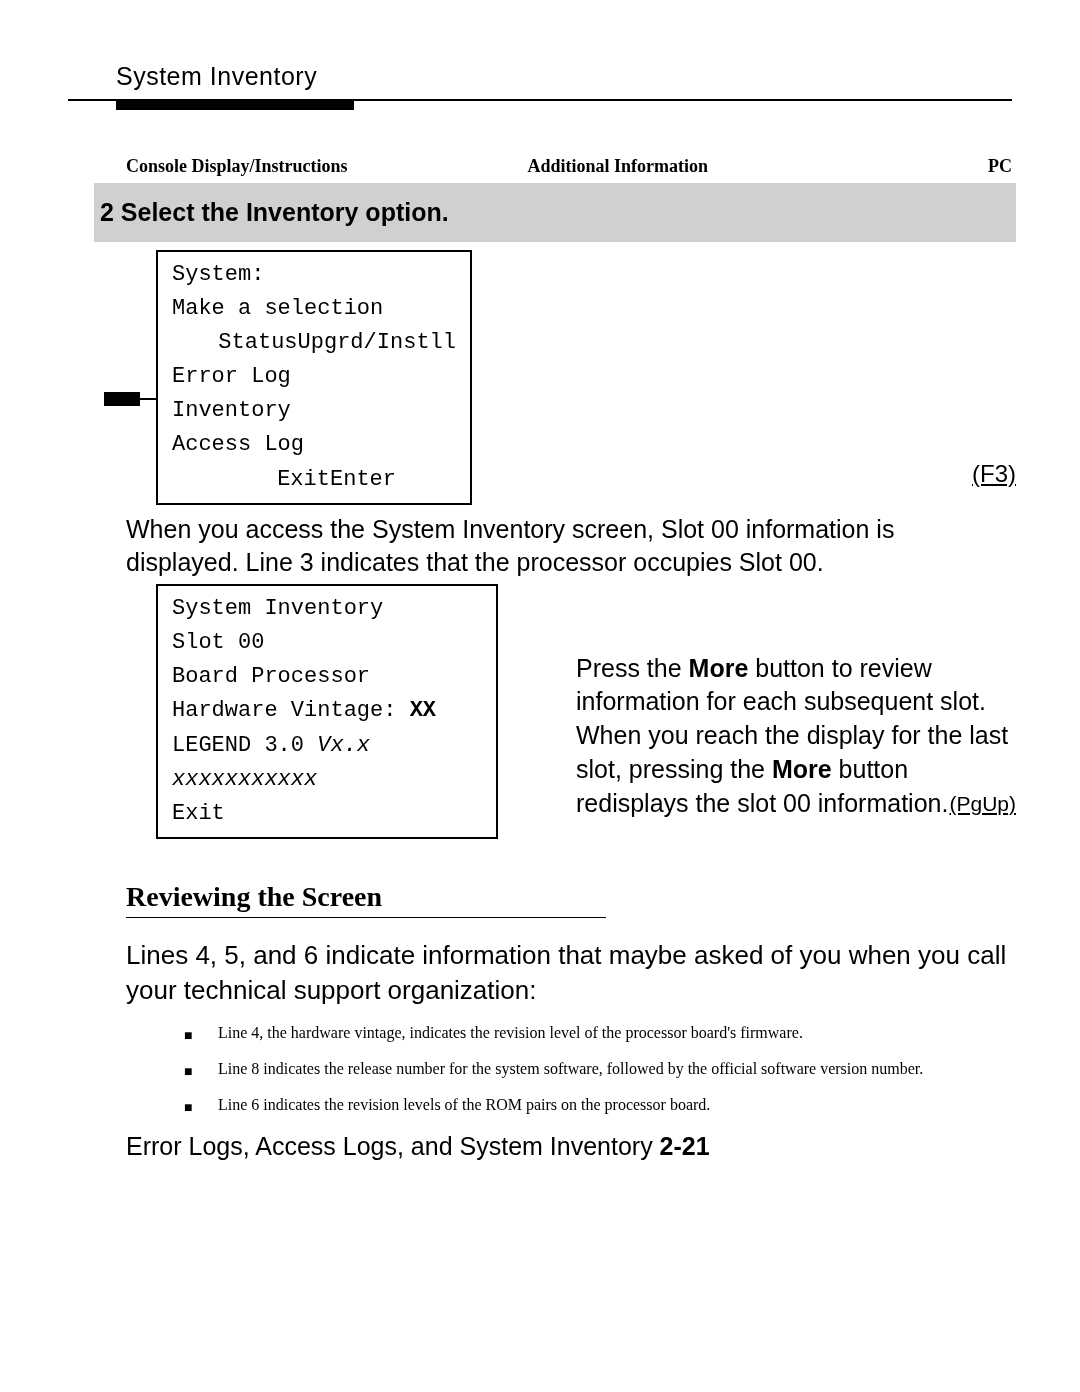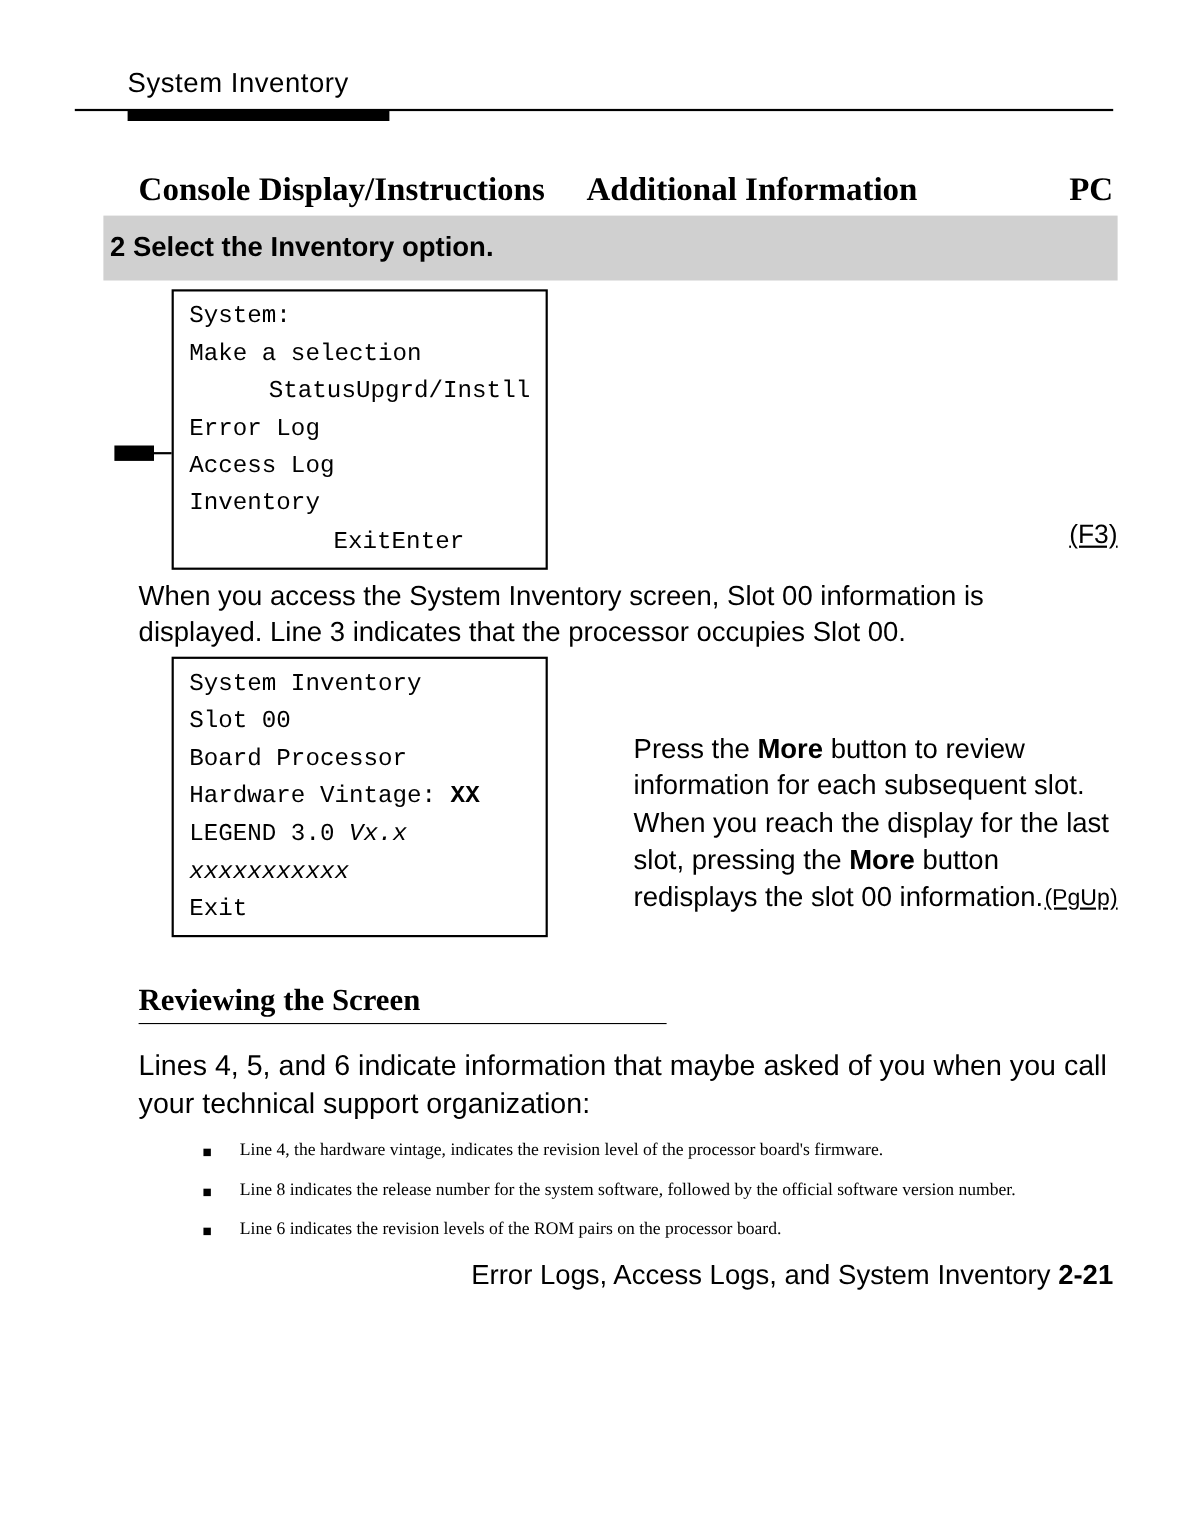--- a/index.html
+++ b/index.html
@@ -34,21 +34,21 @@
     margin-top: -1px;
   }
   .content {
     margin-top: 46px;
     margin-left: 58px;
   }
   .col-head-row {
     display: flex;
     justify-content: space-between;
     align-items: baseline;
-    font-size: 30px;
+    font-size: 18px;
   }
   .col-head-row .left {
     font-weight: bold;
   }
   .col-head-row .center {
     font-weight: bold;
     margin-right: 100px;
     text-align: center;
   }
   .col-head-row .right {
@@ -64,21 +64,21 @@
     margin-left: -32px;
     margin-right: -4px;
   }
   .console-wrap {
     position: relative;
     margin-top: 8px;
     margin-left: 30px;
   }
   .console-box {
     border: 2px solid #000;
-    width: 342px;
+    width: 316px;
     padding: 6px 14px 6px 14px;
     font-family: "Courier New", Courier, monospace;
     font-size: 22px;
     line-height: 1.55;
     box-sizing: border-box;
   }
   .console-box .row {
     display: flex;
     justify-content: flex-end;
   }
@@ -175,21 +175,20 @@
   ul.bullets li::before {
     content: "■";
     position: absolute;
     left: -6px;
     top: 4px;
     font-size: 14px;
   }
   .footer {
     font-family: Arial, Helvetica, sans-serif;
     font-size: 25px;
-    text-align: right;
     margin-right: 0;
   }
   .footer .bold {
     font-weight: bold;
   }
   .mono-bold {
     font-weight: bold;
   }
   .mono-italic {
     font-style: italic;
@@ -218,22 +217,22 @@
         <div class="pointer-line"></div>
       </div>
       <div class="console-box">
         <div>System:</div>
         <div>Make a selection</div>
         <div class="row">
           <span>Status</span>
           <span>Upgrd/Instll</span>
         </div>
         <div>Error Log</div>
+        <div>Inventory</div>
         <div>Access Log</div>
-        <div>Inventory</div>
         <div class="row">
           <span>Exit</span>
           <span style="margin-right:60px">Enter</span>
         </div>
       </div>
       <div class="pc-f3">(F3)</div>
     </div>
 
     <div class="body-para">When you access the System Inventory screen, Slot 00 information is displayed. Line 3 indicates that the processor occupies Slot 00.</div>
 

